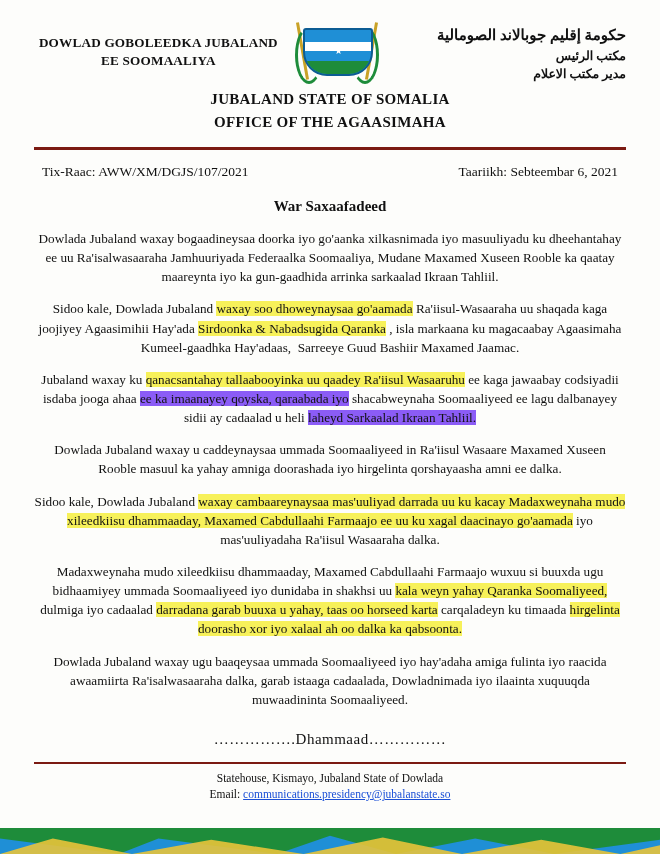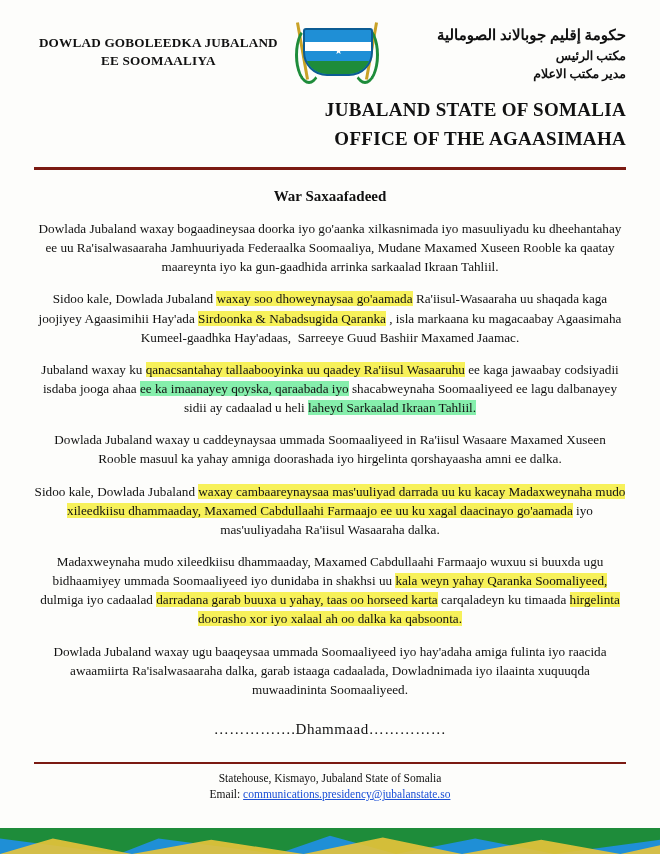--- a/index.html
+++ b/index.html
@@ -32,33 +32,33 @@
   .emblem .wreathL,.emblem .wreathR{
     position:absolute;top:4px;width:22px;height:52px;border:3px solid #1e8c3a;border-radius:50%;
     border-right-color:transparent;border-top-color:transparent;
   }
   .emblem .wreathL{left:0;}
   .emblem .wreathR{right:0;transform:scaleX(-1);}
   .emblem .spearL,.emblem .spearR{position:absolute;top:0;width:3px;height:58px;background:#c9a227;}
   .emblem .spearL{left:6px;transform:rotate(-10deg);}
   .emblem .spearR{right:6px;transform:rotate(10deg);}
 
-  .center-title{text-align:right;font-weight:bold;font-size:19px;line-height:1.5;margin-top:12px;letter-spacing:.3px;}
+  .center-title{text-align:center;font-weight:bold;font-size:15px;line-height:1.5;margin-top:4px;letter-spacing:.3px;}
 
   .rule{height:3px;background:#7b1a12;margin:14px 0 0 0;}
   .rule.thin{height:2px;}
 
   
   .meta{display:flex;justify-content:space-between;font-size:13.5px;margin-top:14px;padding:0 8px;}
 
   
   .doc-title{text-align:center;font-weight:bold;font-size:15px;margin:18px 0 14px 0;}
   .body p{font-size:13.2px;line-height:1.45;margin:0 0 13px 0;text-align:center;}
   .hl-y{background:#f7f15a;}
-  .hl-g{background:#86efac;}
+  .hl-g{background:#8b5cf6;}
 
   .dhammaad{text-align:center;font-size:15px;margin-top:22px;letter-spacing:.5px;}
 
   
   .footer{position:absolute;left:34px;right:34px;bottom:54px;text-align:center;}
   .footer .fl{font-size:11.5px;margin-top:8px;}
   .footer .em{font-size:11.5px;margin-top:4px;}
   .footer a{color:#1a4fd6;text-decoration:underline;}
 
   .bottom-art{position:absolute;left:0;right:0;bottom:0;height:46px;overflow:hidden;}
@@ -101,20 +101,24 @@
     </div>
   </div>
 
   <div class="center-title">
     <div>JUBALAND STATE OF SOMALIA</div>
     <div>OFFICE OF THE AGAASIMAHA</div>
   </div>
 
   <div class="rule"></div>
 
+  <div class="meta">
+    <div>Tix-Raac: AWW/XM/DGJS/107/2021</div>
+    <div>Taariikh: Sebteembar 6,  2021</div>
+  </div>
 
   <div class="doc-title">War Saxaafadeed</div>
 
   <div class="body">
     <p>Dowlada Jubaland waxay bogaadineysaa doorka iyo go'aanka xilkasnimada iyo masuuliyadu ku dheehantahay ee uu Ra'isalwasaaraha Jamhuuriyada Federaalka Soomaaliya, Mudane Maxamed Xuseen Rooble ka qaatay maareynta iyo ka gun-gaadhida arrinka sarkaalad Ikraan Tahliil.</p>
 
     <p>
       Sidoo kale, Dowlada Jubaland <span class="hl-y">waxay soo dhoweynaysaa go'aamada</span> Ra'iisul-Wasaaraha uu shaqada kaga joojiyey Agaasimihii Hay'ada <span class="hl-y">Sirdoonka &amp; Nabadsugida Qaranka</span> , isla markaana ku magacaabay Agaasimaha Kumeel-gaadhka Hay'adaas,&nbsp; Sarreeye Guud Bashiir Maxamed Jaamac.
     </p>
 
@@ -132,21 +136,21 @@
       Madaxweynaha mudo xileedkiisu dhammaaday, Maxamed Cabdullaahi Farmaajo wuxuu si buuxda ugu bidhaamiyey ummada Soomaaliyeed iyo dunidaba in shakhsi uu <span class="hl-y">kala weyn yahay Qaranka Soomaliyeed,</span> dulmiga iyo cadaalad <span class="hl-y">darradana garab buuxa u yahay, taas oo horseed karta</span> carqaladeyn ku timaada <span class="hl-y">hirgelinta doorasho xor iyo xalaal ah oo dalka ka qabsoonta.</span>
     </p>
 
     <p>Dowlada Jubaland waxay ugu baaqeysaa ummada Soomaaliyeed iyo hay'adaha amiga fulinta iyo raacida awaamiirta Ra'isalwasaaraha dalka, garab istaaga cadaalada, Dowladnimada iyo ilaainta xuquuqda muwaadininta Soomaaliyeed.</p>
   </div>
 
   <div class="dhammaad">…………….Dhammaad……………</div>
 
   <div class="footer">
     <div class="rule thin"></div>
-    <div class="fl">Statehouse, Kismayo, Jubaland State of Somalia</div>
+    <div class="fl">Statehouse, Kismayo, Jubaland State of Dowlada</div>
     <div class="em">
       <span>Email:</span>
       <a href="#">communications.presidency@jubalanstate.so</a>
     </div>
   </div>
 
   <div class="bottom-art">
     <div class="g"></div>
     <div class="b"></div>
     <div class="y"></div>

